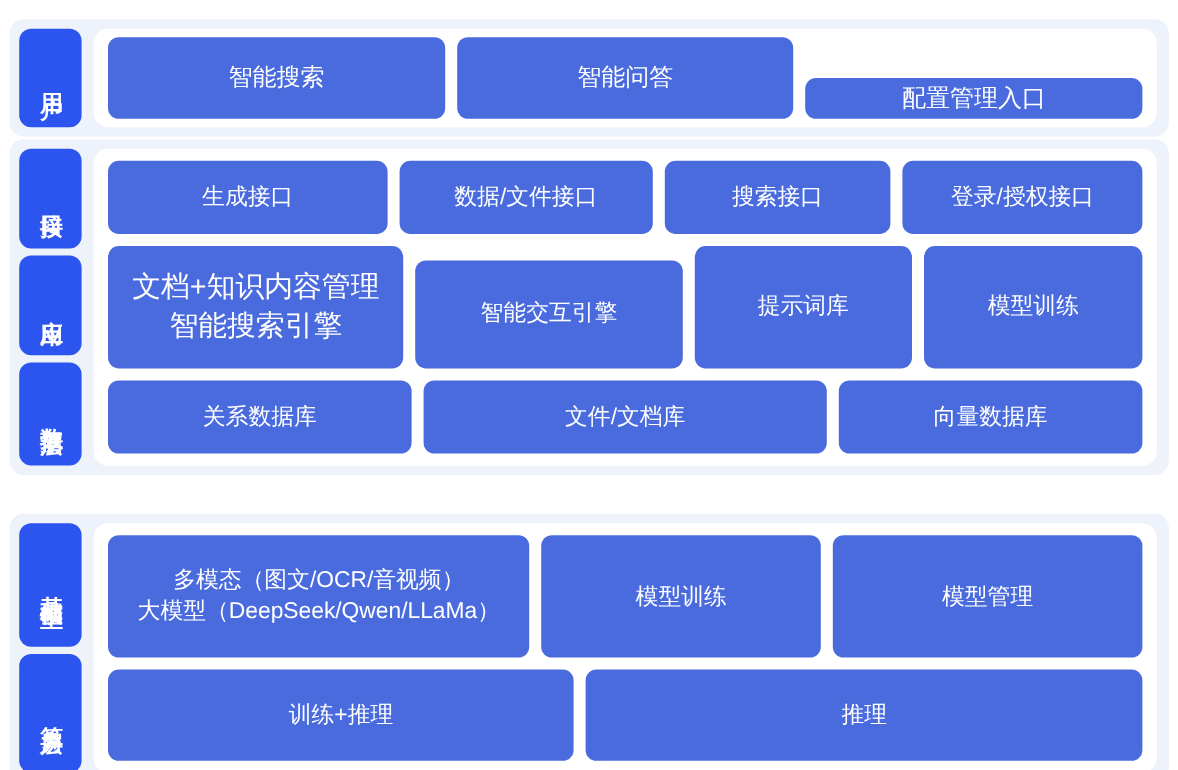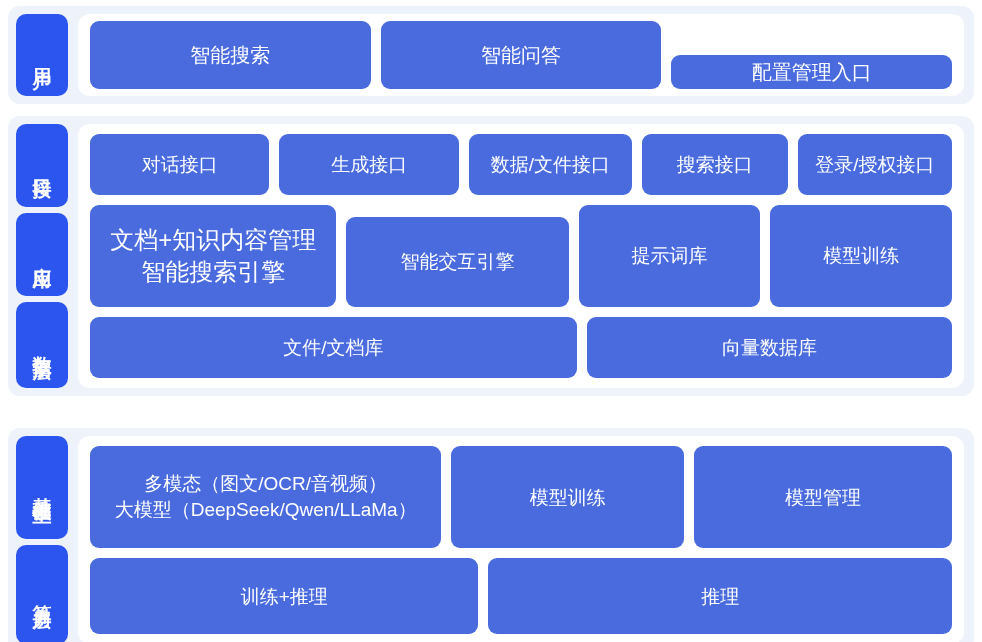--- a/index.html
+++ b/index.html
@@ -29,21 +29,21 @@
     width: 966px;
     background: #eef2fa;
     border-radius: 12px;
     display: flex;
     flex-direction: row;
     align-items: stretch;
     box-sizing: border-box;
     padding: 8px 10px 8px 8px;
   }
 
-  #section-user   { top: 6px;   height: 98px; }
+  #section-user   { top: 16px;   height: 98px; }
   #section-middle { top: 116px; height: 280px; }
   #section-infra  { top: 428px; height: 224px; }
 
   
   .tabs {
     width: 52px;
     flex: 0 0 52px;
     display: flex;
     flex-direction: column;
     gap: 6px;
@@ -141,34 +141,34 @@
         </div>
         <div class="tab">
           <span class="tab-label">应用</span>
         </div>
         <div class="tab">
           <span class="tab-label">数据层</span>
         </div>
       </div>
     <div class="card">
         <div class="row">
-          <div class="box" style="flex: 20 1 0px;">对话接口</div>
           <div class="box" style="flex: 20 1 0px;">生成接口</div>
           <div class="box" style="flex: 18 1 0px;">数据/文件接口</div>
           <div class="box" style="flex: 16 1 0px;">搜索接口</div>
           <div class="box" style="flex: 17 1 0px;">登录/授权接口</div>
         </div>
         <div class="row">
           <div class="box multiline" style="flex: 29 1 0px;">文档+知识内容管理
 智能搜索引擎</div>
           <div class="box" style="flex: 26 1 0px; margin-top: 12px;">智能交互引擎</div>
           <div class="box" style="flex: 21 1 0px;">提示词库</div>
           <div class="box" style="flex: 21 1 0px;">模型训练</div>
         </div>
         <div class="row">
+          <div class="box" style="flex: 29 1 0px;">关系数据库</div>
           <div class="box" style="flex: 39 1 0px;">文件/文档库</div>
           <div class="box" style="flex: 29 1 0px;">向量数据库</div>
         </div>
       </div>
   </div>
 
   <div class="section" id="section-infra">
     <div class="tabs">
         <div class="tab">
           <span class="tab-label">基础模型</span>

